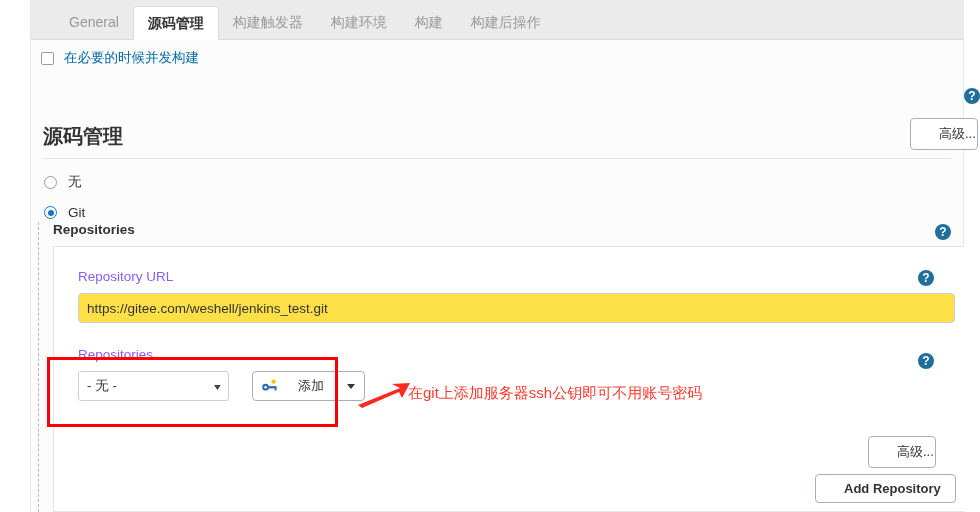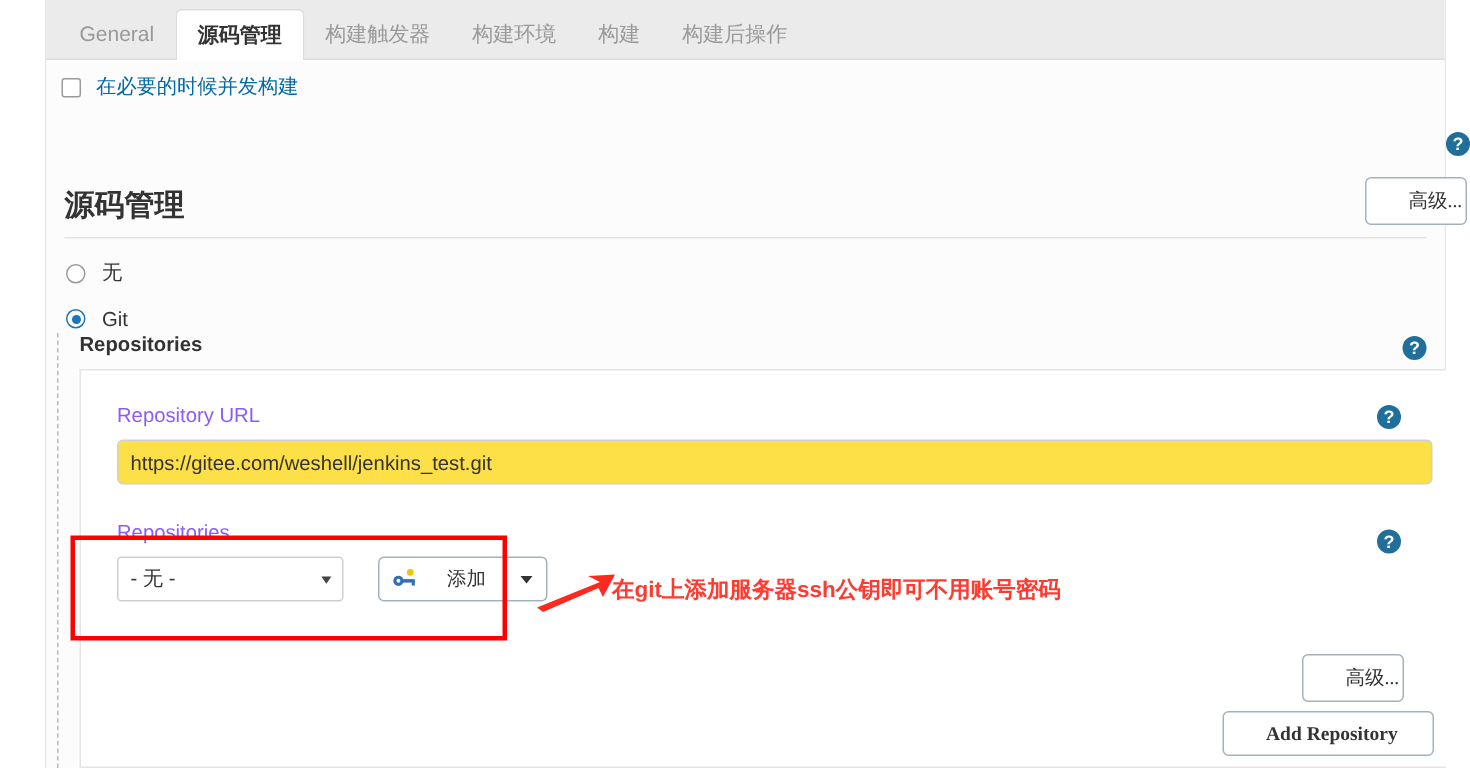--- a/index.html
+++ b/index.html
@@ -43,21 +43,21 @@
   .tabbar {
     position: absolute;
     left: 31px; top: 0;
     width: 932px; height: 40px;
     background: #ebebeb;
     border-bottom: 1px solid #dcdcdc;
     box-sizing: border-box;
   }
   .tabs {
     position: absolute;
-    left: 8px; bottom: 0;
+    left: 24px; bottom: 0;
     display: flex;
     align-items: flex-end;
     height: 40px;
   }
   .tab {
     position: relative;
     padding: 0 14px;
     height: 33px;
     line-height: 33px;
     font-size: 14px;
@@ -135,21 +135,21 @@
 
   
   .btn {
     background: #ffffff;
     border: 1px solid #a4b1bd;
     border-radius: 4px;
     padding: 6px 28px;
     font-size: 13px;
     color: #333333;
     cursor: pointer;
-    font-family: Liberation Serif, serif;
+    font-family: Liberation Sans, sans-serif;
     box-sizing: border-box;
     white-space: nowrap;
   }
   .btn-bold { font-weight: bold; }
 
   
   .section {
     position: absolute;
     left: 12px; top: 82px;
     width: 908px;
@@ -306,21 +306,20 @@
     z-index: 6;
     pointer-events: none;
   }
   .red-note {
     position: absolute;
     left: 408px; top: 384px;
     font-size: 15px;
     color: #fe3b30;
     white-space: nowrap;
     z-index: 6;
-    font-weight: bold;
   }
   .red-arrow {
     position: absolute;
     left: 356px; top: 379px;
     width: 56px; height: 30px;
     z-index: 6;
   }
 
   
   .btn-adv-bottom {

